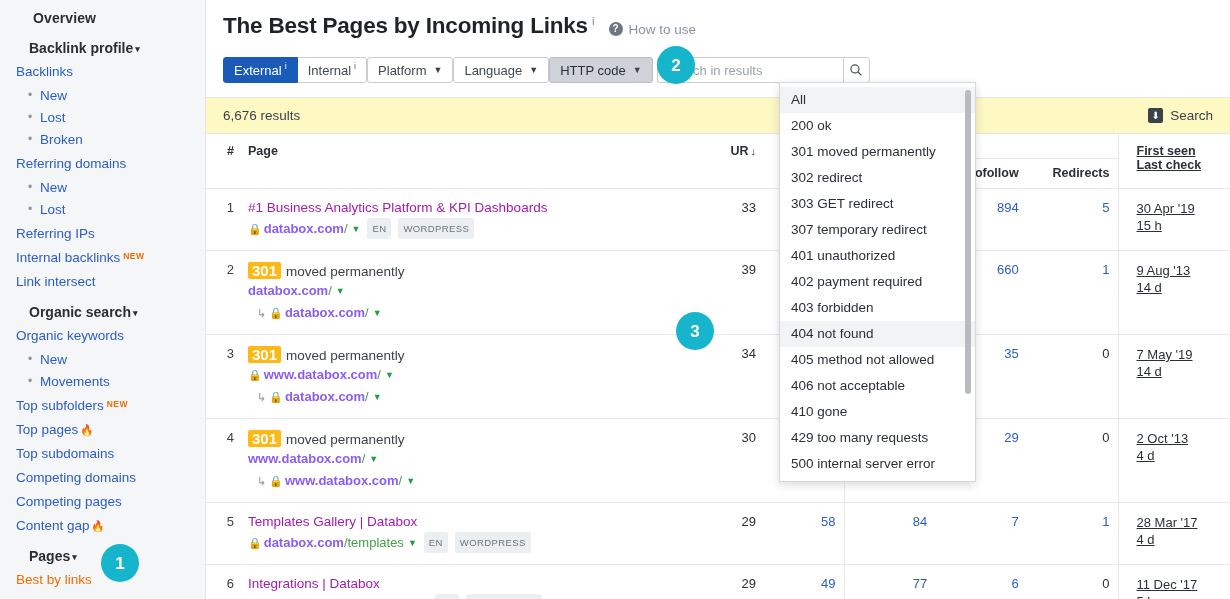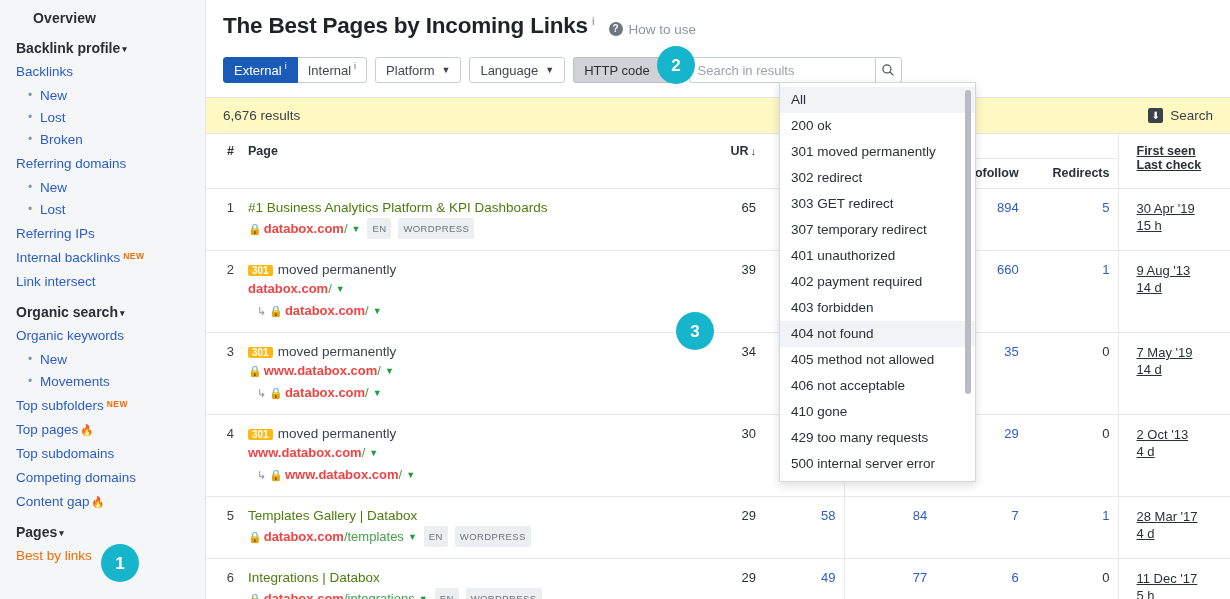--- a/index.html
+++ b/index.html
@@ -22,21 +22,21 @@
     font-size: 13.5px;
     overflow: hidden;
     flex: 0 0 206px;
   }
   .sb-head {
     font-weight: bold; color: #2b2f33; font-size: 14px;
     margin: 0 0 13px 17px; letter-spacing: .1px;
   }
   .sb-group-title {
     font-weight: bold; color: #2b2f33; font-size: 14px;
-    margin: 14px 0 8px 0;
+    margin: 14px 0 8px 13px;
   }
   .sb-group-title .caret { font-size: 9px; color: #2b2f33; margin-left: 2px; position: relative; top: -1px; }
   .sb-link {
     display: block; color: #2c5cc5; text-decoration: none;
     margin: 0 0 8px 0; font-size: 13.5px; line-height: 16px;
   }
   .sb-link.orange { color: #f06c00; }
   .sb-sub { margin: 0 0 8px 0; padding-left: 12px; }
   .sb-sub .sb-link { margin-bottom: 6px; position: relative; padding-left: 12px; }
   .sb-sub .sb-link::before {
@@ -70,21 +70,21 @@
   }
   .qmark {
     width: 14px; height: 14px; border-radius: 50%;
     background: #6e7780; color: #fff; font-size: 10px; font-weight: bold;
     display: inline-flex; align-items: center; justify-content: center;
     line-height: 1;
   }
 
   
   .filter-bar {
-    display: flex; align-items: center; gap: 8px;
+    display: flex; align-items: center; 
     padding: 13px 20px 0 17px;
   }
   .seg { display: flex; }
   .btn {
     height: 26px; border: 1px solid #c9ced4; background: #fff;
     color: #404850; font-size: 13px; border-radius: 3px;
     display: inline-flex; align-items: center; padding: 0 10px;
     cursor: pointer; white-space: nowrap; line-height: 1;
   }
   .seg .btn:first-child { border-radius: 3px 0 0 3px; }
@@ -161,34 +161,34 @@
   .hdr-i { font-size: 9px; color: #9aa3ad; position: relative; top: -4px; margin-left: 3px; font-style: normal; }
   .sortarrow { font-size: 11px; margin-left: 2px; }
 
   tbody td { padding: 11px 8px; vertical-align: top; color: #2b3037; }
   tbody td.col-num { color: #3b424a; }
   tbody td.num-link { color: #2c5cc5; }
   tbody td.plain { color: #2b3037; }
   tbody td.bleft { border-left: 1px solid #e6e8ea; }
   tbody td.col-seen { color: #2b3037; line-height: 17px; }
 
-  .page-title-link { color: #4d7c0f; text-decoration: none; font-size: 13.5px; }
+  .page-title-link { color: #a21caf; text-decoration: none; font-size: 13.5px; }
   .url-line { margin-top: 3px; font-size: 13px; line-height: 17px; white-space: nowrap; }
   .lock { color: #21a038; font-weight: bold; font-size: 11px; margin-right: 2px; }
-  .dom { color: #ef4444; font-weight: bold; }
+  .dom { color: #8b5cf6; font-weight: bold; }
   .path { color: #43a047; }
   .urlcaret { color: #1e9e3e; font-size: 9px; margin-left: 4px; position: relative; top: -1px; cursor: pointer; }
   .badge {
     display: inline-block; background: #eceff2; color: #6b747d;
     font-size: 9.5px; letter-spacing: .4px; padding: 2px 5px;
     border-radius: 2px; margin-left: 7px; vertical-align: 1px;
   }
   .code-badge {
     display: inline-block; background: #fdb813; color: #fff;
-    font-size: 10px; font-weight: bold; padding: 0 4px;
+    font-size: 15px; font-weight: bold; padding: 0 4px;
     border-radius: 2px; margin-right: 5px;
   }
   .redir-txt { color: #3b424a; font-size: 13.5px; }
   .arrow-to { color: #8a95a5; font-size: 11px; margin-right: 3px; }
   .indent { padding-left: 9px; }
 
   
   .dropdown {
     position: absolute; left: 573px; top: 82px;
     width: 197px; height: 400px;
@@ -244,20 +244,21 @@
         <div class="sb-group-title">Organic search<span class="caret">▾</span></div>
         <a class="sb-link" href="#">Organic keywords</a>
         <div class="sb-sub">
           <a class="sb-link" href="#">New</a>
           <a class="sb-link" href="#">Movements</a>
         </div>
         <a class="sb-link" href="#">Top subfolders<span class="tag-new">NEW</span></a>
         <a class="sb-link" href="#">Top pages<span class="fire">🔥</span></a>
         <a class="sb-link" href="#">Top subdomains</a>
         <a class="sb-link" href="#">Competing domains</a>
+        <a class="sb-link" href="#">Competing pages</a>
         <a class="sb-link" href="#">Content gap<span class="fire">🔥</span></a>
         <div class="sb-group-title">Pages<span class="caret">▾</span></div>
         <a class="sb-link orange" href="#">Best by links</a>
       </div>
   </nav>
 
   <div class="main">
 
     <div class="page-head">
       <div class="title-row">
@@ -329,21 +330,21 @@
         <tr>
           <th class="col-df sub first">Dofollow</th>
           <th class="col-nf sub">Nofollow</th>
           <th class="col-rdr sub">Redirects</th>
         </tr>
       </thead>
       <tbody id="table-body">
           <tr>
             <td class="col-num">1</td>
             <td class="col-page"><a class="page-title-link" href="#">#1 Business Analytics Platform &amp; KPI Dashboards</a><div class="url-line"><span class="lock">🔒</span><span class="dom">databox.com</span><span class="path">/</span><span class="urlcaret">▼</span><span class="badge">EN</span><span class="badge">WORDPRESS</span></div></td>
-            <td class="col-ur plain">65</td>
+            <td class="col-ur plain">33</td>
             <td class="col-rd num-link">793</td>
             <td class="col-df num-link bleft">3,756</td>
             <td class="col-nf num-link">894</td>
             <td class="col-rdr num-link">5</td>
             <td class="col-seen bleft">
               <div>30 Apr '19</div>
               <div>15 h</div>
             </td>
           </tr>
           <tr>

